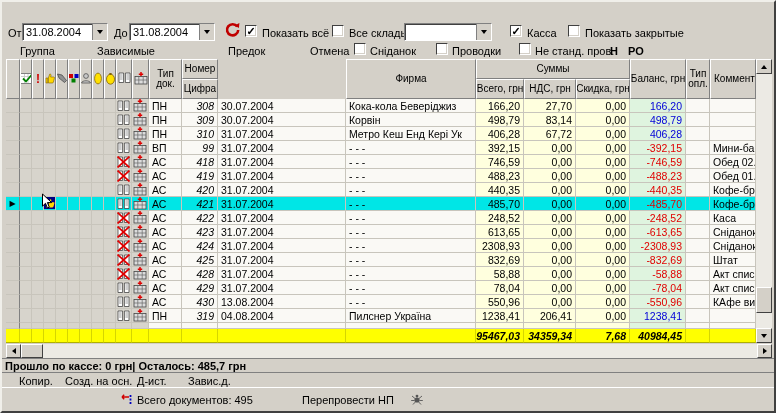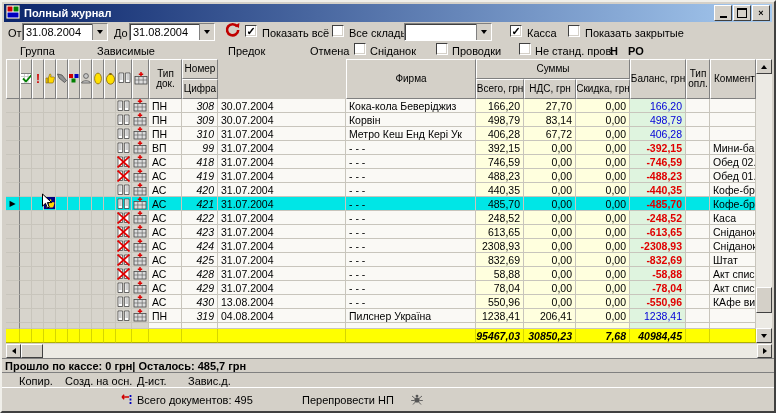--- a/index.html
+++ b/index.html
@@ -56,21 +56,21 @@
         font-size:10.5px;line-height:12px;white-space:nowrap;overflow:hidden;
         display:flex;align-items:center;box-sizing:border-box;padding:0 3px;}
   .sel-cell{background:#D4D0C8;border-right:1px solid #808080;justify-content:center;padding:0;}
   .icon-cell{background:#D7D4CC;justify-content:center;padding:0;}
   .data-cell{background:#FAF9F5;}
   .sum-cell{background:#FFFFDE;justify-content:flex-end;}
   .bal-cell{background:#DFF4DF;justify-content:flex-end;}
   .num{justify-content:flex-end;font-style:italic;}
   .selected .cell{background:#00E6E6 !important;}
   .pos{color:#0000D8;}
-  .neg{color:#E00000;font-weight:bold;}
+  .neg{color:#E00000;}
   .totrow .cell{background:#FFFF00;border-right:1px solid #D6D600;border-bottom:1px solid #B0B000;font-weight:bold;}
   .vscroll{position:absolute;left:754px;top:57px;width:16px;height:284px;background:#ECEAE4;}
   .hscroll{position:absolute;left:4px;top:342px;width:766px;height:14px;background:#ECEAE4;}
   .sbtn{position:absolute;background:#D4D0C8;
         border-top:1px solid #fff;border-left:1px solid #fff;
         border-right:1px solid #404040;border-bottom:1px solid #404040;
         display:flex;align-items:center;justify-content:center;box-sizing:border-box;}
   .statusbar{position:absolute;left:0px;top:356px;width:776px;height:15px;
              border-top:1px solid #808080;border-bottom:1px solid #808080;
              background:#D4D0C8;font-weight:bold;display:flex;align-items:center;padding-left:3px;box-sizing:border-box;}
@@ -81,38 +81,20 @@
            border-right:1px solid #404040;border-bottom:1px solid #404040;
            box-shadow:1px 1px 0 #808080;
            display:flex;align-items:center;justify-content:center;gap:4px;font-size:11px;}
   .cursor-overlay{position:absolute;left:39px;top:191px;pointer-events:none;z-index:50;}
 </style>
 </head>
 <body>
 
 <div class="window">
 
-  <div class="titlebar">
-    <span class="app-icon"><svg width="14" height="14" viewBox="0 0 14 14">
-          <rect width="14" height="14" fill="#fff" stroke="#404040"></rect>
-          <rect x="1.5" y="1.5" width="5" height="5" fill="#D00000"></rect>
-          <rect x="7.5" y="1.5" width="5" height="5" fill="#008000"></rect>
-          <rect x="1.5" y="7.5" width="11" height="5" fill="#0000C0"></rect>
-        </svg></span>
-    <span class="title">Полный журнал</span>
-    <span class="winbtn">
-        <span class="glyph-min"></span>
-      </span>
-    <span class="winbtn">
-        <span class="glyph-max"></span>
-      </span>
-    <span class="winbtn">
-        <span>×</span>
-      </span>
-  </div>
 
   <span class="lbl" style="left:6px;top:25px">От</span>
   <span class="fieldbox" style="left:20px;top:21px;width:86px">
     <span class="val">31.08.2004</span>
     <span class="dropbtn">
         <span class="tri-down"></span>
       </span>
   </span>
   <span class="lbl" style="left:112px;top:25px">До</span>
   <span class="fieldbox" style="left:127px;top:21px;width:86px">
@@ -826,21 +808,21 @@
         <div class="cell"></div>
         <div class="cell"></div>
         <div class="cell"></div>
         <div class="cell"></div>
         <div class="cell"></div>
         <div class="cell"></div>
         <div class="cell"></div>
         <div class="cell"></div>
         <div class="cell"></div>
         <div class="cell num">195467,03</div>
-        <div class="cell num">30850,23</div>
+        <div class="cell num">34359,34</div>
         <div class="cell num">7,68</div>
         <div class="cell num">40984,45</div>
         <div class="cell"></div>
         <div class="cell"></div>
       </div>
     </div>
 
   <div class="vscroll">
     <span class="sbtn" style="left:0;top:0;width:16px;height:15px">
         <span class="tri-up"></span>

